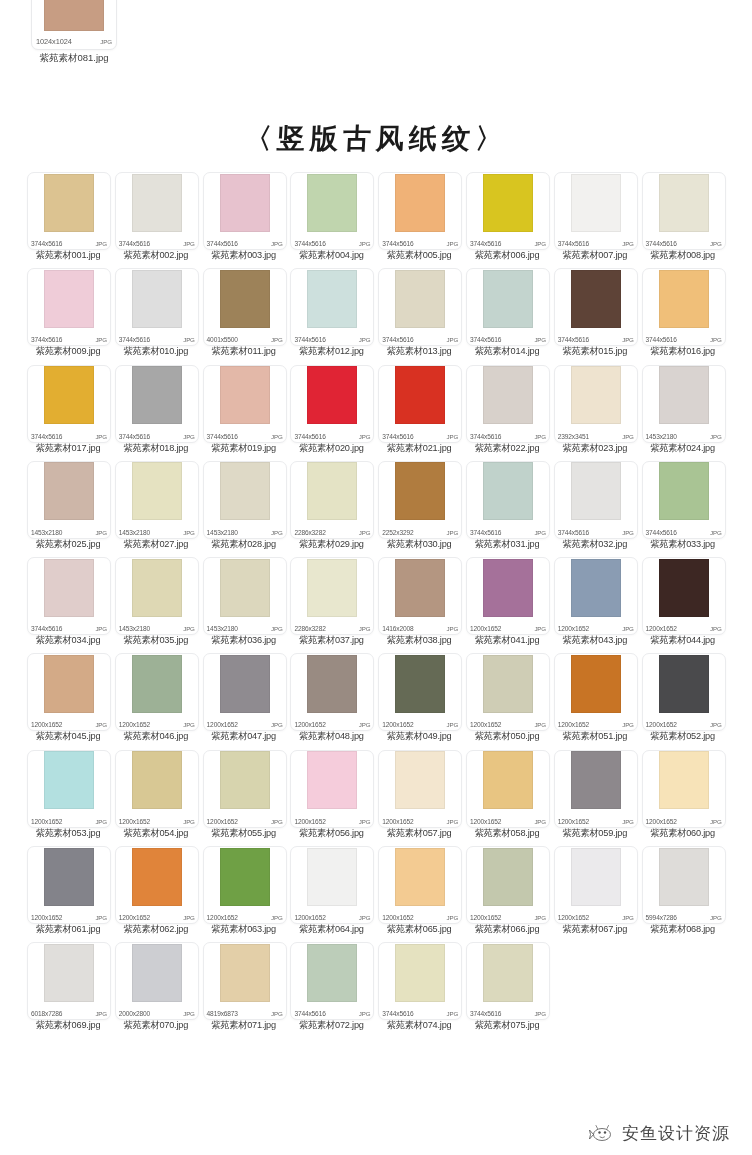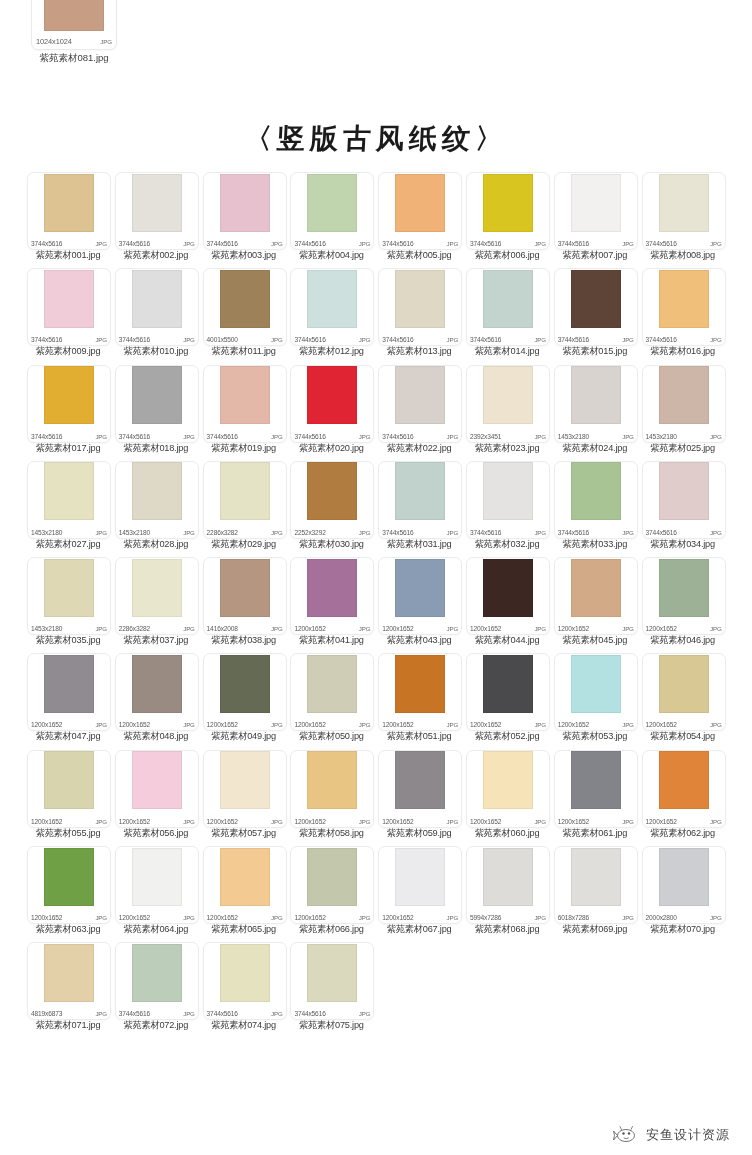--- a/index.html
+++ b/index.html
@@ -78,21 +78,21 @@
   }
 
   
   .footer{
     position:absolute;right:22px;bottom:10px;
     display:flex;align-items:center;gap:7px;
     opacity:.88;
   }
   .footer .logo{width:26px;height:20px;flex:none;}
   .footer .wm{
-    font-size:13px;color:#2e2e2e;letter-spacing:1px;
+    font-size:17px;color:#2e2e2e;letter-spacing:1px;
     font-family:"Liberation Sans","DejaVu Sans",sans-serif;
   }
   .divider{
     position:absolute;left:0;right:0;top:86px;height:1px;background:transparent;
   }
 </style>
 </head>
 <body>
 
 <div class="page" style="background: rgb(255, 255, 255);">
@@ -351,20 +351,32 @@
           <div class="meta">
             <span>3744x5616</span>
             <span class="ext">JPG</span>
           </div>
         </div>
         <div class="fname">紫苑素材020.jpg</div>
       </div>
       <div class="cell">
         <div class="card">
           <div class="thumbwrap">
+            <div class="thumb" style="background: rgb(216, 49, 34);"></div>
+          </div>
+          <div class="meta">
+            <span>3744x5616</span>
+            <span class="ext">JPG</span>
+          </div>
+        </div>
+        <div class="fname">紫苑素材021.jpg</div>
+      </div>
+      <div class="cell">
+        <div class="card">
+          <div class="thumbwrap">
             <div class="thumb" style="background: rgb(216, 209, 203);"></div>
           </div>
           <div class="meta">
             <span>3744x5616</span>
             <span class="ext">JPG</span>
           </div>
         </div>
         <div class="fname">紫苑素材022.jpg</div>
       </div>
       <div class="cell">
@@ -503,20 +515,32 @@
         <div class="card">
           <div class="thumbwrap">
             <div class="thumb" style="background: rgb(222, 216, 180);"></div>
           </div>
           <div class="meta">
             <span>1453x2180</span>
             <span class="ext">JPG</span>
           </div>
         </div>
         <div class="fname">紫苑素材035.jpg</div>
+      </div>
+      <div class="cell">
+        <div class="card">
+          <div class="thumbwrap">
+            <div class="thumb" style="background: rgb(220, 215, 189);"></div>
+          </div>
+          <div class="meta">
+            <span>1453x2180</span>
+            <span class="ext">JPG</span>
+          </div>
+        </div>
+        <div class="fname">紫苑素材036.jpg</div>
       </div>
       <div class="cell">
         <div class="card">
           <div class="thumbwrap">
             <div class="thumb" style="background: rgb(232, 231, 206);"></div>
           </div>
           <div class="meta">
             <span>2286x3282</span>
             <span class="ext">JPG</span>
           </div>

